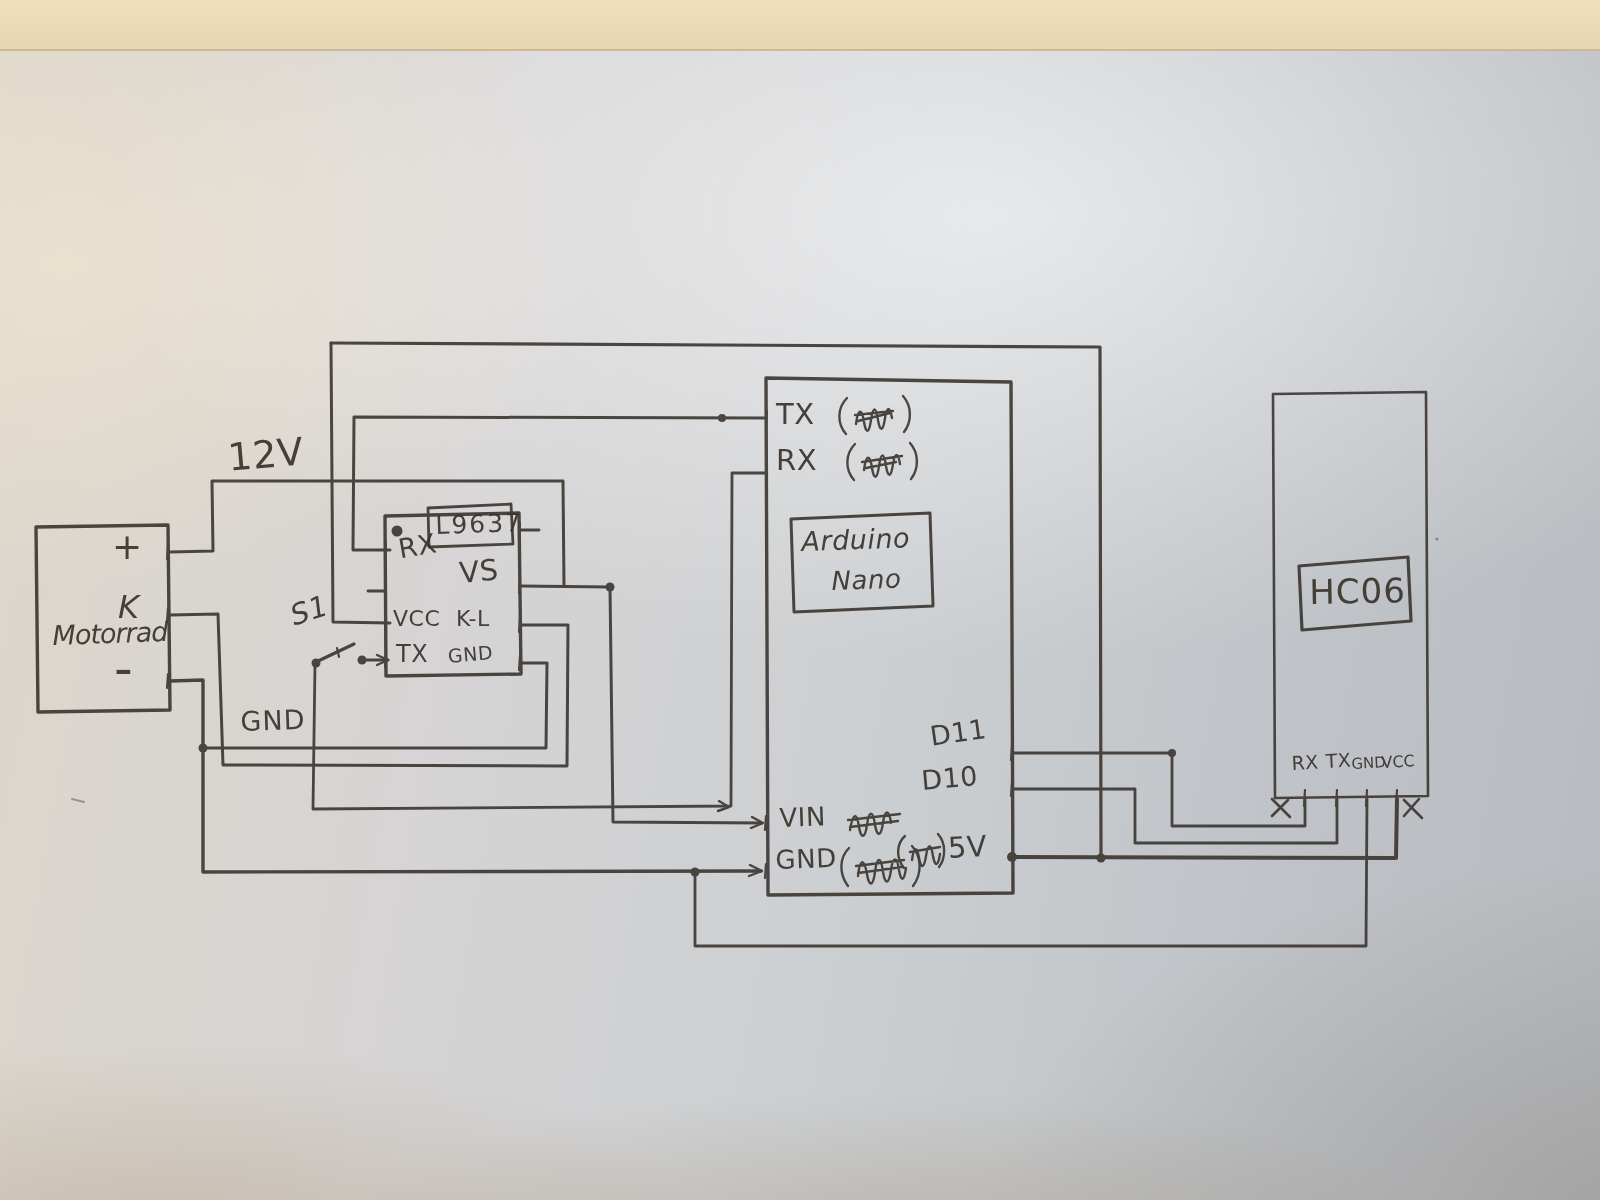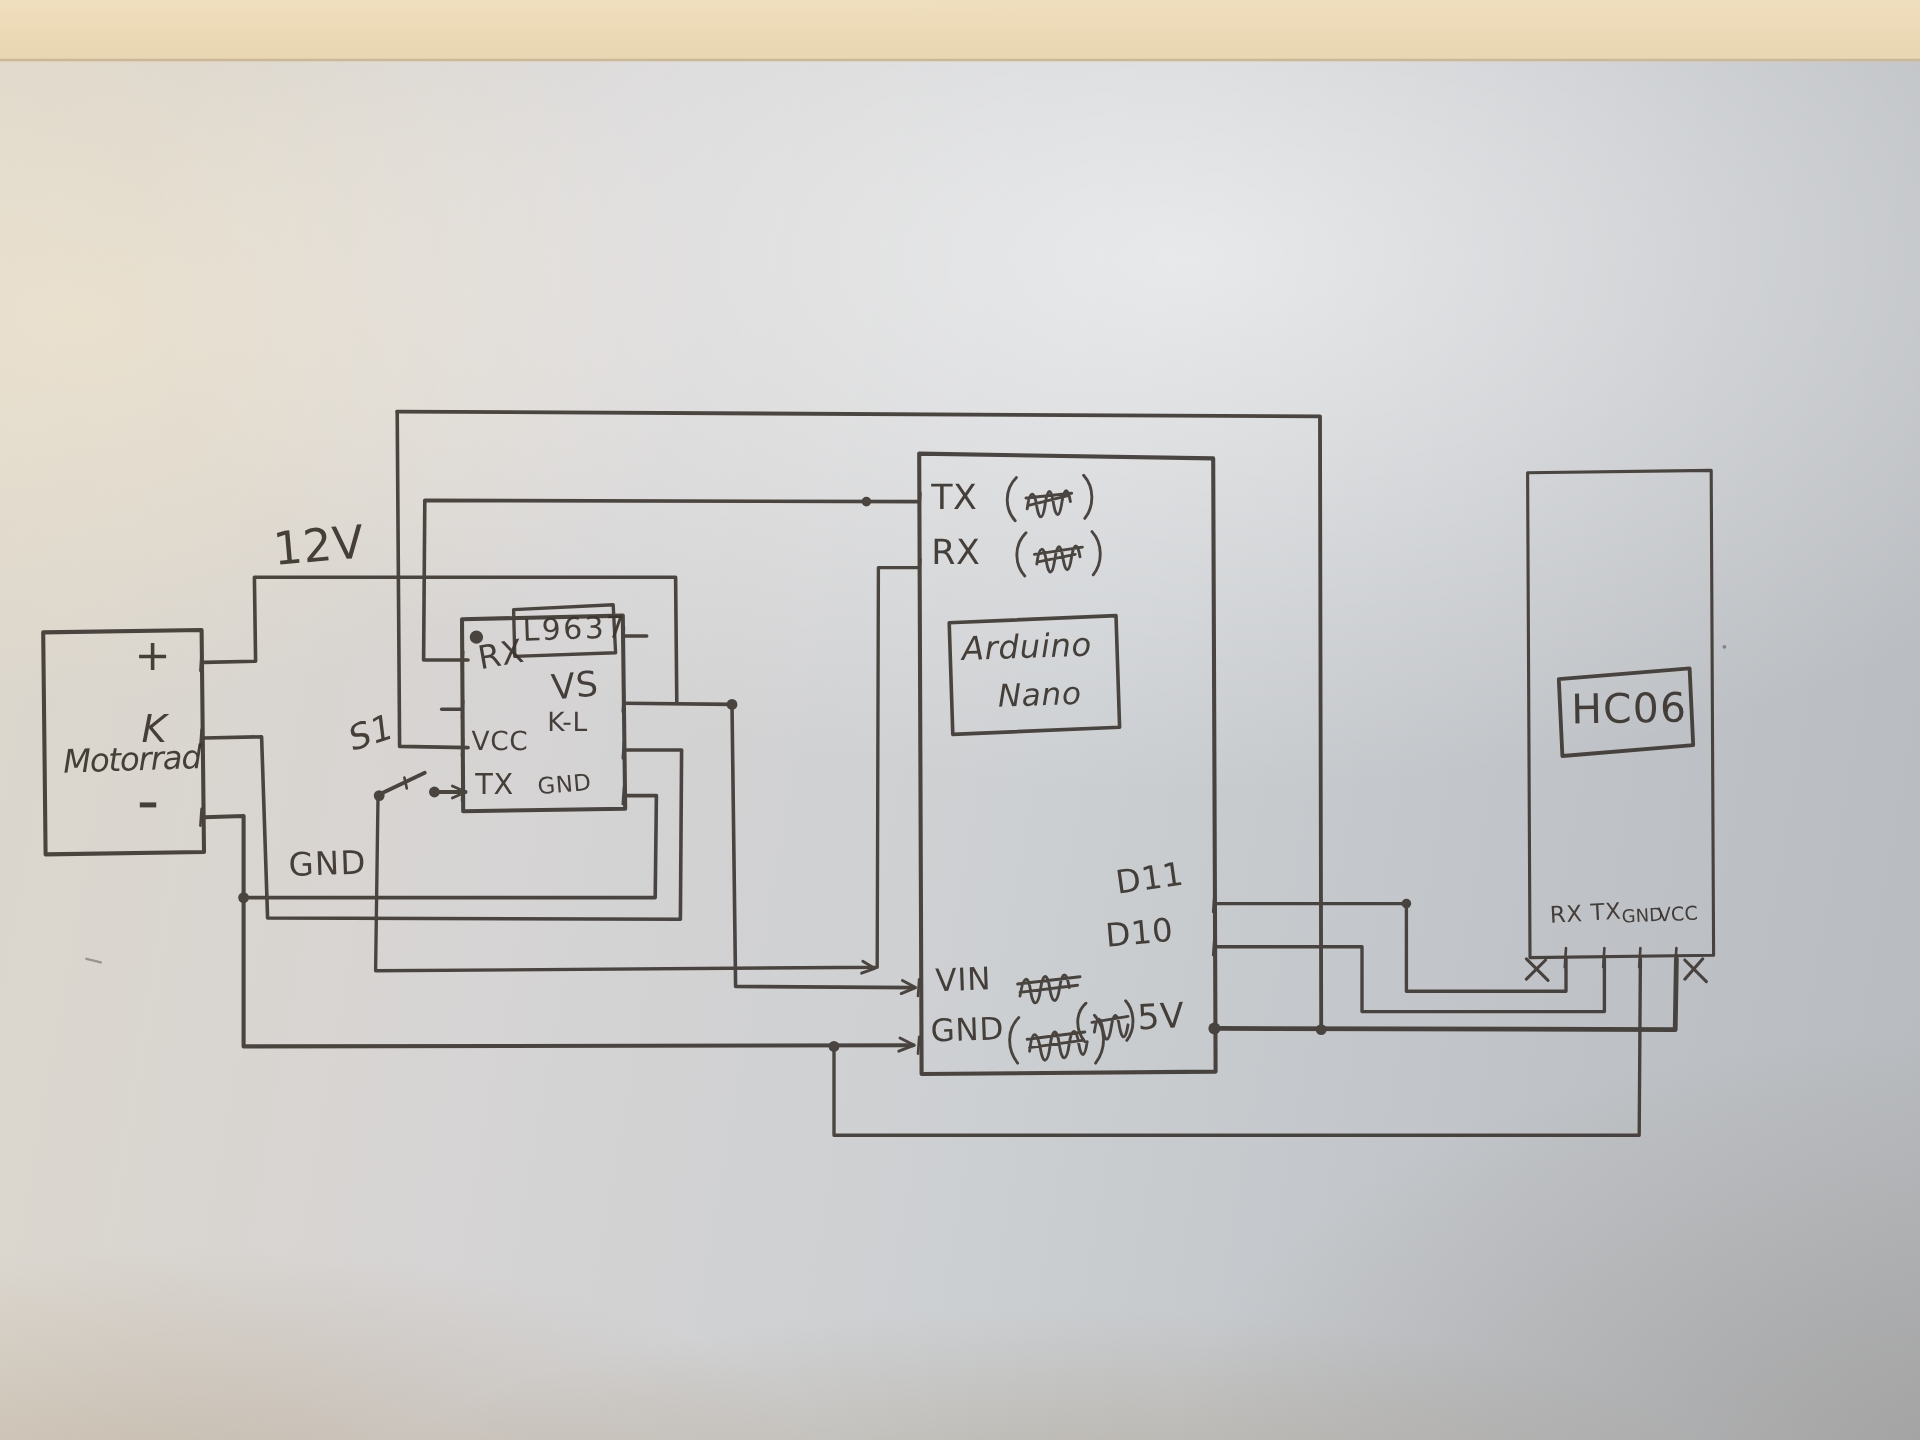--- a/index.html
+++ b/index.html
@@ -130,21 +130,21 @@
     <div class="hw cursive" style="left:118px;top:588px;font-size:32px;">K</div>
     <div class="hw" style="left:114px;top:638px;font-size:52px;">-</div>
 
     <div class="hw cursive" style="left:286px;top:600px;font-size:29px;transform:rotate(-18deg);">S1</div>
 
     <div class="hw" style="left:435px;top:511px;font-size:25px;letter-spacing:2px;transform:rotate(-2deg);">L9637</div>
     <div class="hw" style="left:396px;top:534px;font-size:27px;transform:rotate(-10deg);">RX</div>
     <div class="hw" style="left:393px;top:606px;font-size:22px;">VCC</div>
     <div class="hw" style="left:396px;top:640px;font-size:24px;">TX</div>
     <div class="hw" style="left:458px;top:556px;font-size:29px;transform:rotate(-5deg);">VS</div>
-    <div class="hw" style="left:456px;top:590px;font-size:22px;">K-L</div>
+    <div class="hw" style="left:456px;top:606px;font-size:22px;">K-L</div>
     <div class="hw" style="left:447px;top:645px;font-size:19px;transform:rotate(-5deg);">GND</div>
 
     <div class="hw" style="left:776px;top:397px;font-size:29px;">TX</div>
     <div class="hw" style="left:776px;top:443px;font-size:29px;">RX</div>
     <div class="hw cursive" style="left:801px;top:526px;font-size:27px;transform:rotate(-2deg);">Arduino</div>
     <div class="hw cursive" style="left:831px;top:566px;font-size:26px;transform:rotate(-2deg);">Nano</div>
     <div class="hw" style="left:928px;top:721px;font-size:27px;transform:rotate(-8deg);">D11</div>
     <div class="hw" style="left:920px;top:765px;font-size:27px;transform:rotate(-5deg);">D10</div>
     <div class="hw" style="left:779px;top:803px;font-size:26px;transform:rotate(-2deg);">VIN</div>
     <div class="hw" style="left:775px;top:845px;font-size:26px;transform:rotate(-2deg);">GND</div>

